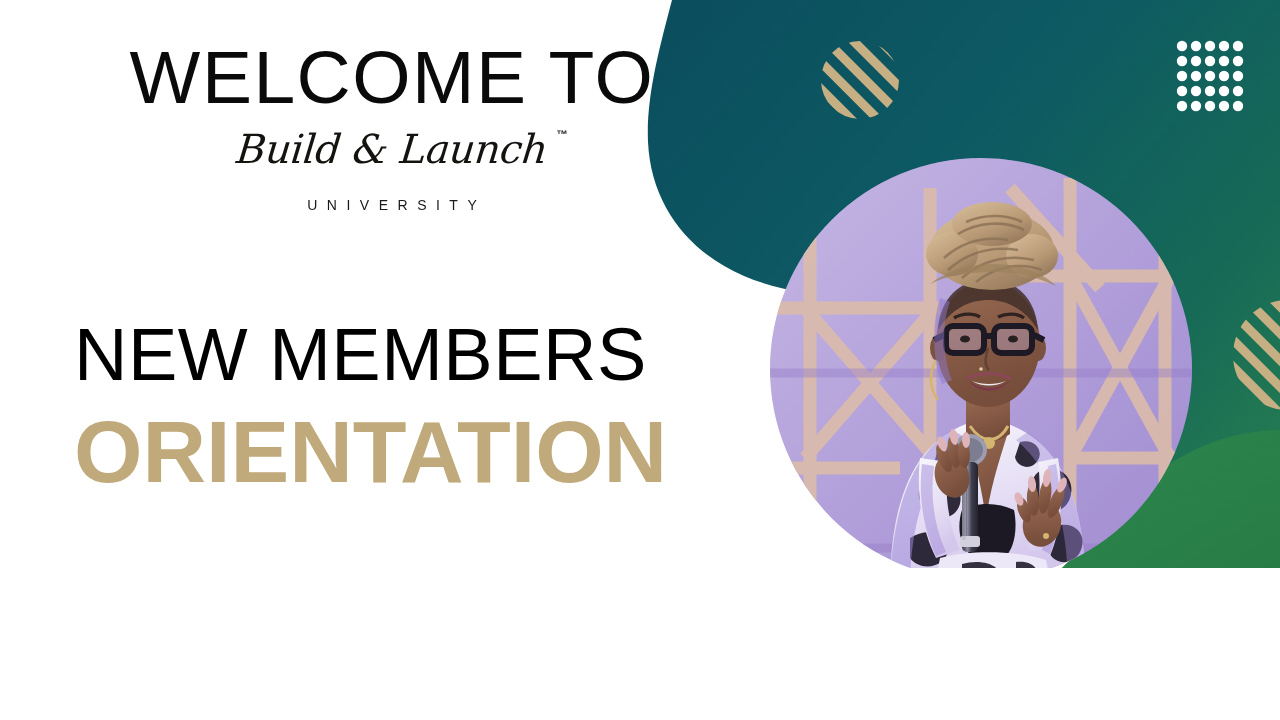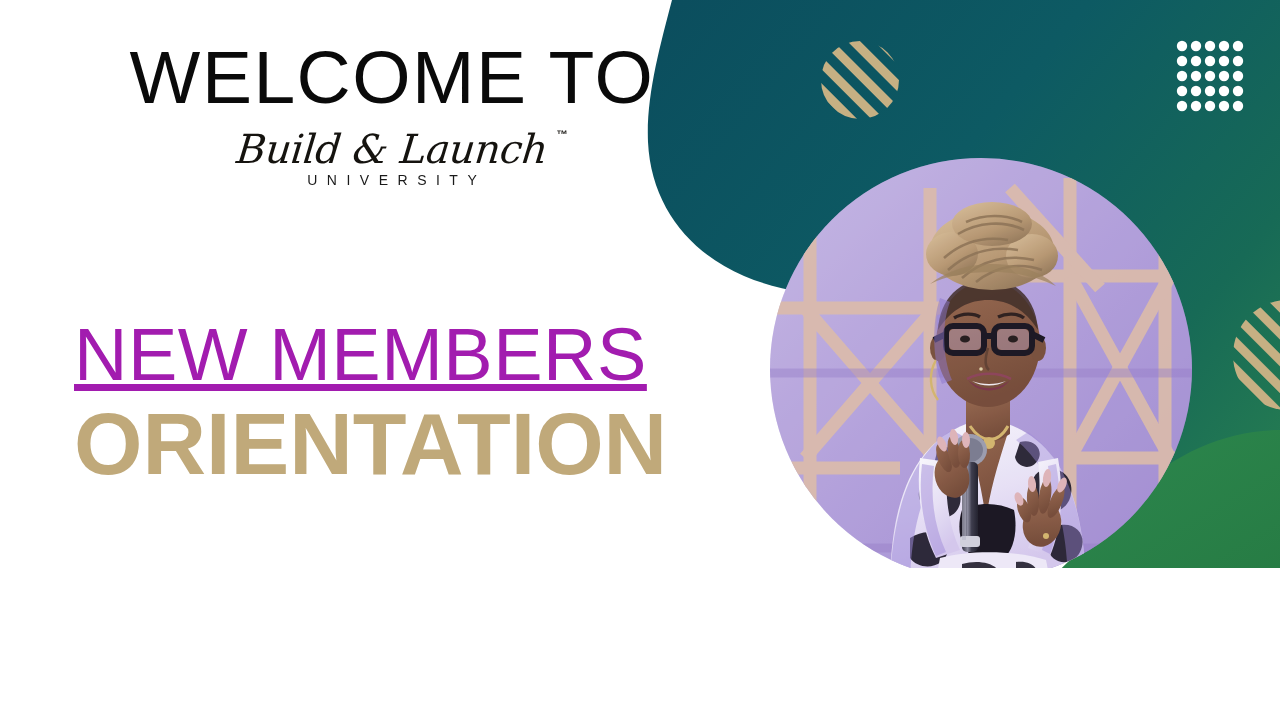--- a/index.html
+++ b/index.html
@@ -69,46 +69,45 @@
     right: -19px;
     font-family: "Liberation Sans", sans-serif;
     font-style: normal;
     font-size: 11px;
     font-weight: 700;
     letter-spacing: 0;
     transform: skewX(6deg);
     color: #15130f;
   }
   .logo-sub {
-    margin-top: 2px;
+    margin-top: 27px;
     font-family: "Liberation Sans", sans-serif;
     font-size: 14px;
     font-weight: 400;
     letter-spacing: 9.5px;
     text-indent: 9.5px;
     color: #1a1a1a;
   }
 
   .headline-block {
     position: absolute;
     left: 74px;
     top: 318px;
     width: 700px;
   }
   .line-new {
     font-size: 74px;
     font-weight: 300;
     letter-spacing: 0.5px;
     line-height: 1.0;
-    color: #a21caf;
+    color: #000000;
     white-space: nowrap;
-    text-decoration: underline;
   }
   .line-orientation {
-    margin-top: 8px;
+    margin-top: 16px;
     font-size: 88px;
     font-weight: 700;
     letter-spacing: 0px;
     line-height: 1.0;
     color: #C0A97A;
     white-space: nowrap;
   }
   .subtitle {
     position: absolute;
     left: 76px;

